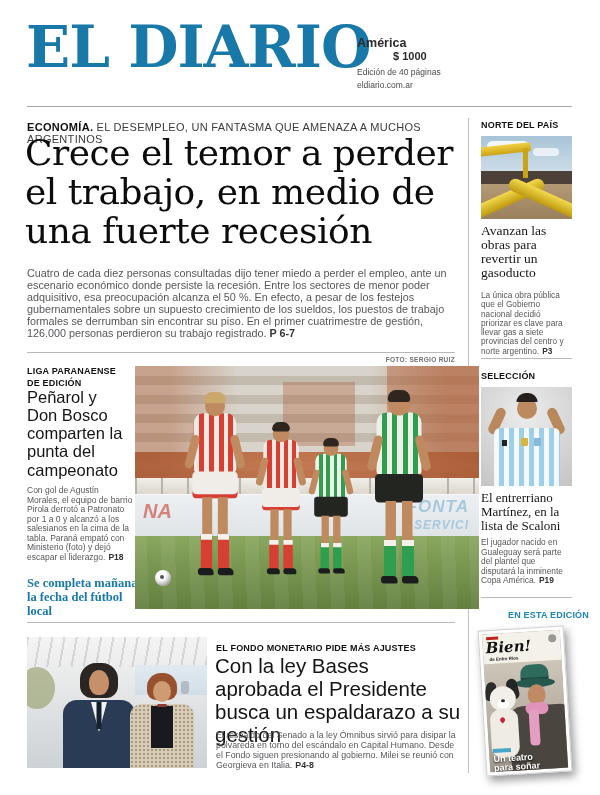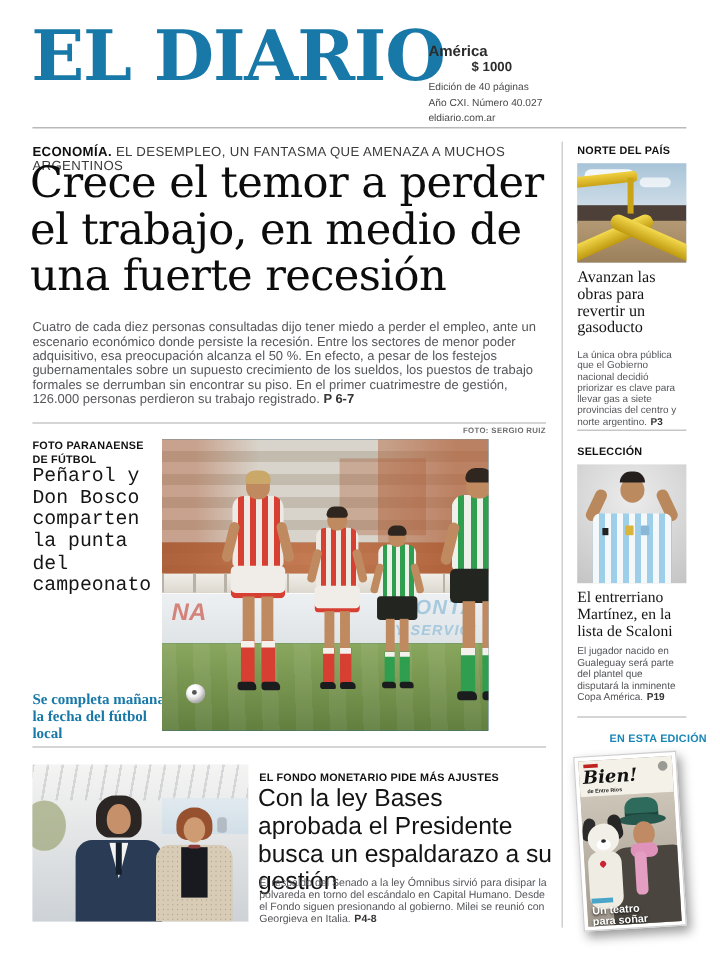--- a/index.html
+++ b/index.html
@@ -41,28 +41,28 @@
   .pref { font-weight:bold; color:#333; margin-left:3px; }
   .photo-credit { left:27px; top:356px; width:428px; text-align:right; font-size:6.5px; font-weight:bold; color:#6e6e6e; letter-spacing:.3px; }
 
   
   .sec-label { font-size:9px; font-weight:bold; letter-spacing:.2px; color:#111; line-height:1.3; }
   .sec-label.blue { color:#1b85b5; }
 
   
   .fb-label    { left:27px; top:366px; width:100px; }
   .fb-headline { left:27px; top:388px; width:104px;
-    font-family:Liberation Mono, monospace; font-size:16.5px; line-height:1.1; color:#151515; }
+    font-family:Liberation Sans, sans-serif; font-size:16.5px; line-height:1.1; color:#151515; }
   .fb-body   { left:27px; top:486px; width:106px; font-size:8.5px; line-height:1.12; color:#55565a; }
   .fb-teaser { left:27px; top:576px; width:114px;
     font-family:"Liberation Serif", serif; font-weight:bold;
     font-size:12.5px; line-height:1.12; color:#1878a8; }
 
   
-  .match-photo { left:135px; top:366px; width:272px; height:243px; overflow:hidden; background:#0c4a6e; }
+  .match-photo { left:135px; top:366px; width:344px; height:243px; overflow:hidden; background:#a16207; }
   .mp-stands { left:0; top:0; width:100%; height:148px;
     background:
       linear-gradient(90deg, rgba(172,86,48,.40) 0 10%, rgba(172,86,48,0) 30% 68%, rgba(172,86,48,.45) 90% 100%),
       repeating-linear-gradient(180deg, #d9d4cb 0 10px, #c2bbae 10px 19px); }
   .mp-orange1 { left:0; top:86px; width:100%; height:28px;
     background:linear-gradient(90deg,#a9572f,#c06a3c 45%,#a9572f); opacity:.85; }
   .mp-orange2 { right:0; top:0; width:92px; height:86px; background:#b2613a; opacity:.45; }
   .mp-orange3 { left:148px; top:16px; width:72px; height:64px; background:#ad5c36; opacity:.35; }
   .mp-rail { left:0; top:112px; width:100%; height:16px;
     background:repeating-linear-gradient(90deg,#b9b3a7 0 2px, rgba(0,0,0,0) 2px 26px), linear-gradient(#f0eee8,#dcd8cf); }
@@ -196,38 +196,40 @@
 </head>
 <body>
 
 <div id="page">
 
   <div class="abs logo">EL DIARIO</div>
   <div class="abs mast-info">
     <div class="mi-city">América</div>
     <div class="mi-price">$ 1000</div>
     <div class="mi-small">Edición de 40 páginas</div>
-    <div class="mi-small">Año CXI. Número 40.027</div>
     <div class="mi-small">eldiario.com.ar</div>
   </div>
   <div class="hrule rule-top"></div>
   <div class="abs vdiv"></div>
 
   <div class="abs kicker">
     <b>ECONOMÍA.</b><span> EL DESEMPLEO, UN FANTASMA QUE AMENAZA A MUCHOS ARGENTINOS</span>
   </div>
   <div class="abs main-headline">Crece el temor a perder el trabajo, en medio de una fuerte recesión</div>
   <div class="abs lede">
     <span>Cuatro de cada diez personas consultadas dijo tener miedo a perder el empleo, ante un escenario económico donde persiste la recesión. Entre los sectores de menor poder adquisitivo, esa preocupación alcanza el 50 %. En efecto, a pesar de los festejos gubernamentales sobre un supuesto crecimiento de los sueldos, los puestos de trabajo formales se derrumban sin encontrar su piso. En el primer cuatrimestre de gestión, 126.000 personas perdieron su trabajo registrado.</span><span class="pref">P 6-7</span>
   </div>
   <div class="hrule rule-mid1"></div>
   <div class="abs photo-credit">FOTO: SERGIO RUIZ</div>
 
-  <div class="abs sec-label fb-label">FOTO PARANAENSE DE FÚTBOL</div>
+  <div class="abs sec-label fb-label">LIGA PARANAENSE DE EDICIÓN</div>
   <div class="abs fb-headline">Peñarol y Don Bosco comparten la punta del campeonato</div>
+  <div class="abs fb-body">
+    <span>Con gol de Agustín Morales, el equipo de barrio Pirola derrotó a Patronato por 1 a 0 y alcanzó a los salesianos en la cima de la tabla. Paraná empató con Ministerio (foto) y dejó escapar el liderazgo.</span><span class="pref">P18</span>
+  </div>
   <div class="abs fb-teaser">Se completa mañana la fecha del fútbol local</div>
 
   <div class="abs match-photo">
     <div class="abs mp-stands"></div>
     <div class="abs mp-orange2"></div>
     <div class="abs mp-orange3"></div>
     <div class="abs mp-orange1"></div>
     <div class="abs mp-rail"></div>
     <div class="abs mp-ads">
       <span class="ad-left">NA</span>

